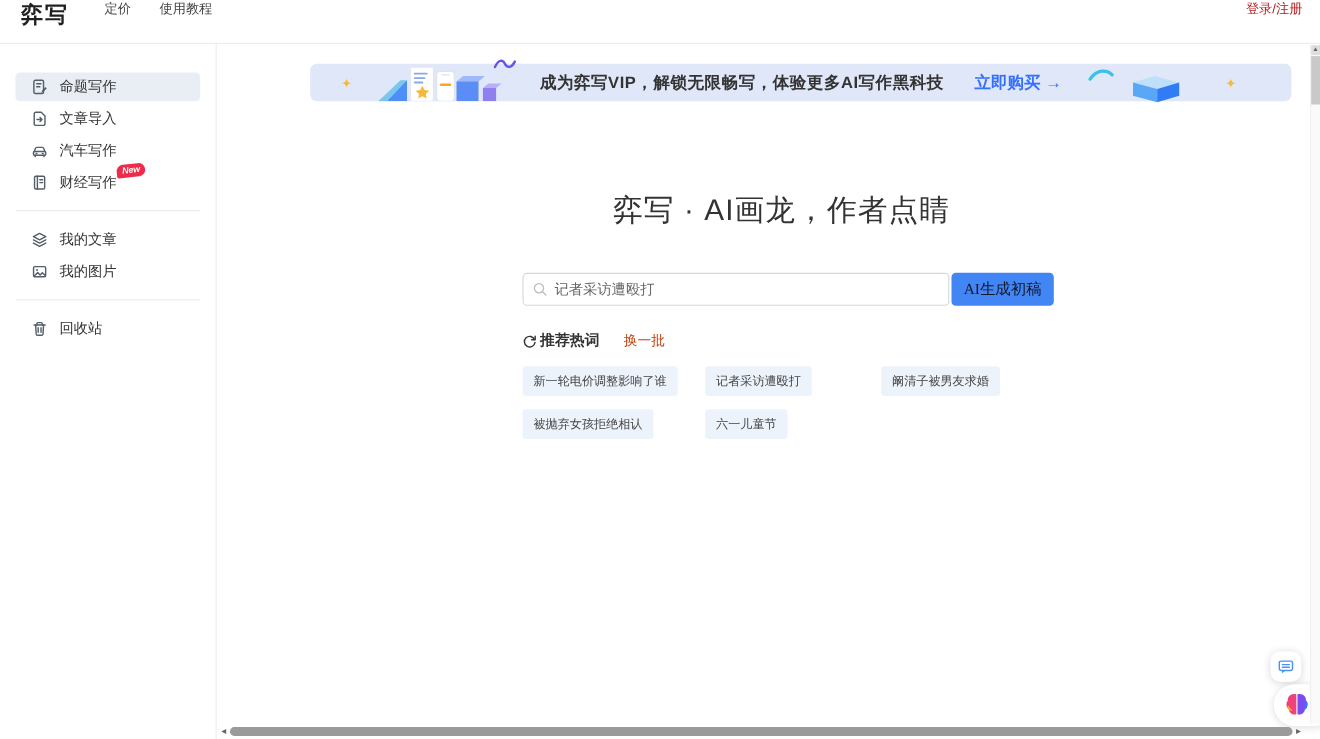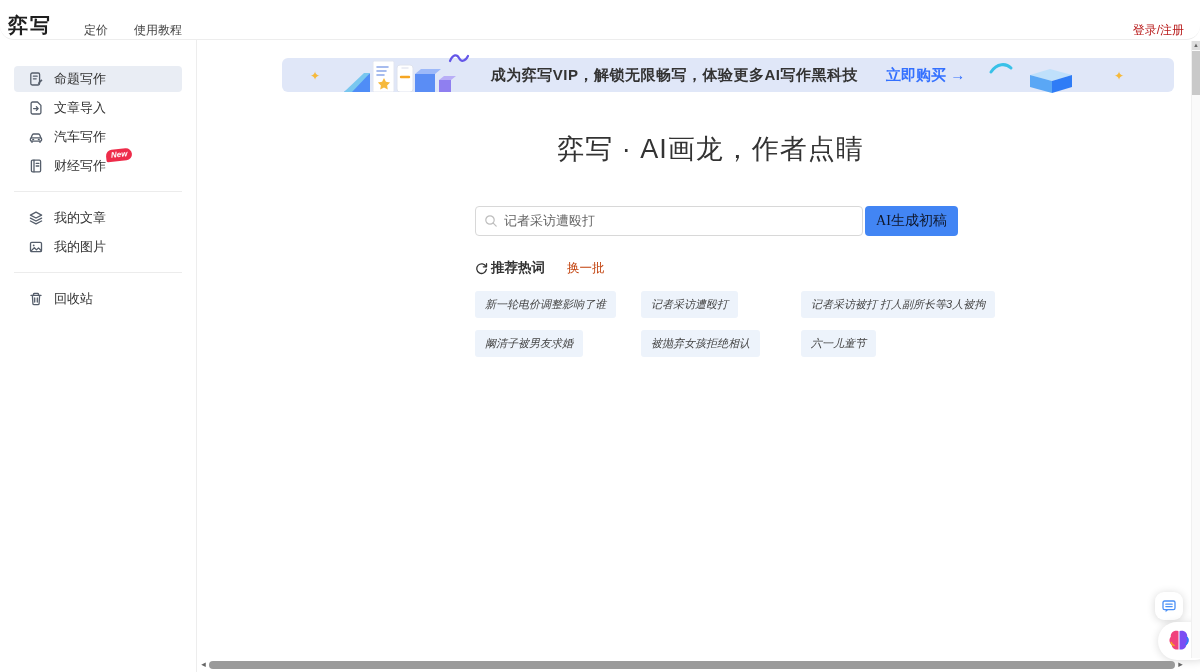--- a/index.html
+++ b/index.html
@@ -1,21 +1,21 @@
 <!DOCTYPE html>
 <html><head>
 <meta charset="utf-8">
 <style>
   * { margin:0; padding:0; box-sizing:border-box; }
   html,body { background:#fff; }
   body { font-family:"Liberation Sans","DejaVu Sans",sans-serif; }
   .page { position:relative; width:1200px; height:672px; background:#fff; overflow:hidden; }
 
   
-  .topbar { height:40px; display:flex; align-items:flex-end; padding-left:8px; border-bottom:1px solid #ededed; background:#fff;border-radius:14px; }
+  .topbar { height:40px; display:flex; align-items:flex-start; padding-left:19px; border-bottom:1px solid #ededed; background:#fff; }
   .logo { font-size:20px; font-weight:700; color:#1f1f1f; letter-spacing:2px; margin-right:32px; cursor:pointer; }
   .topnav { display:flex; gap:26px; font-size:12px; color:#444; }
   .topnav span { cursor:pointer; }
   .topbar .spacer { flex:1; }
   .auth { font-size:12px; color:#b91c1c; padding-right:16px; cursor:pointer; }
 
   
   .content { display:flex; height:632px;gap:24px; }
   .sidebar { width:197px; border-right:1px solid #ededed; padding-top:26px; background:#fff; flex-shrink:0; }
   .side-item { display:flex; align-items:center; gap:10px; height:26px; margin:0 14px 3px; padding:0 13px; border-radius:4px; font-size:13px; color:#333; cursor:pointer; position:relative; }
@@ -28,34 +28,34 @@
   .main { flex:1; position:relative; }
 
   
   .banner { position:relative; width:892px; height:34px; margin:18px 0 0 61px; background:#e0e7f8; border-radius:6px; display:flex; align-items:center; justify-content:center; gap:28px; overflow:visible; }
   .banner-text { font-size:15px; font-weight:700; color:#333; letter-spacing:0.5px; }
   .banner-cta { font-size:15px; font-weight:700; color:#3370ff; cursor:pointer;text-align:right; }
   .deco { position:absolute; pointer-events:none; }
   .sparkle { color:#f6b93b; font-size:12px; line-height:1; }
 
   
-  .hero-title { margin-top:39px; text-align:center; font-size:27px; font-weight:500; color:#333; letter-spacing:1px; }
+  .hero-title { margin-top:81px; text-align:center; font-size:27px; font-weight:500; color:#333; letter-spacing:1px; }
 
   
   .center-block { width:483px; margin:39px 0 0 254px; }
   .search-row { display:flex; gap:2px; }
   .input-wrap { position:relative; flex:1; }
   .input-wrap svg { position:absolute; left:9px; top:8px; }
   .search-input { width:100%; height:30px; border:1px solid #d8d8d8; border-radius:4px; padding:0 8px 0 28px; font-size:13px; color:#666; outline:none; font-family:inherit; background:#fff; }
   .gen-btn { width:93px; height:30px; background:#4285f4; border:none; border-radius:4px; color:#0f172a; font-size:14px; cursor:pointer; font-family:Liberation Serif, serif; }
 
   .hotword-head { margin-top:23px; display:flex; align-items:center; }
   .hotword-label { font-size:13.5px; font-weight:700; color:#333; margin-left:3px; }
   .refresh-link { font-size:12.5px; color:#c2410c; margin-left:22px; cursor:pointer; }
-  .chip-grid { margin-top:14px; display:grid; grid-template-columns:166px 160px auto; row-gap:12px; justify-items:start;font-style:italic; }
+  .chip-grid { margin-top:14px; display:grid; grid-template-columns:166px 160px auto; row-gap:12px; justify-items:start; }
   .chip { background:#edf3fb; border-radius:3px; padding:6px 10px; font-size:11px; color:#444; white-space:nowrap; cursor:pointer; }
 
   
   .chat-btn { position:absolute; left:1155px; top:592px; width:28px; height:28px; background:#fff; border-radius:9px; box-shadow:0 1px 8px rgba(0,0,0,.16); display:flex; align-items:center; justify-content:center; cursor:pointer; }
   .brain-pill { position:absolute; left:1158px; top:622px; width:56px; height:38px; background:#fff; border-radius:19px; box-shadow:0 1px 8px rgba(0,0,0,.14); display:flex; align-items:center; padding-left:8px; cursor:pointer; }
 
   
   .hscroll { position:absolute; left:198px; right:14px; bottom:2px; height:11px; display:flex; align-items:center; }
   .hscroll .arrow { font-size:9px; color:#666; width:11px; text-align:center; line-height:11px; cursor:pointer; }
   .hscroll .thumb { flex:1; height:8px; background:#9a9a9a; border-radius:4px; cursor:pointer; }
@@ -214,21 +214,20 @@
           <svg width="13" height="13" viewBox="0 0 14 14">
               <path d="M11.8 5A5.2 5.2 0 1 0 12.2 8" stroke="#333" stroke-width="1.4" fill="none" stroke-linecap="round"></path>
               <path d="M12.4 1.8v3.4H9" stroke="#333" stroke-width="1.4" fill="none" stroke-linecap="round" stroke-linejoin="round"></path>
             </svg>
           <span class="hotword-label">推荐热词</span>
           <span class="refresh-link">换一批</span>
         </div>
         <div class="chip-grid">
           <span class="chip">新一轮电价调整影响了谁</span>
           <span class="chip">记者采访遭殴打</span>
-          <span class="chip">记者采访被打 打人副所长等3人被拘</span>
           <span class="chip">阚清子被男友求婚</span>
           <span class="chip">被抛弃女孩拒绝相认</span>
           <span class="chip">六一儿童节</span>
         </div>
       </div>
 
     </div>
   </div>
 
   <div class="chat-btn">

